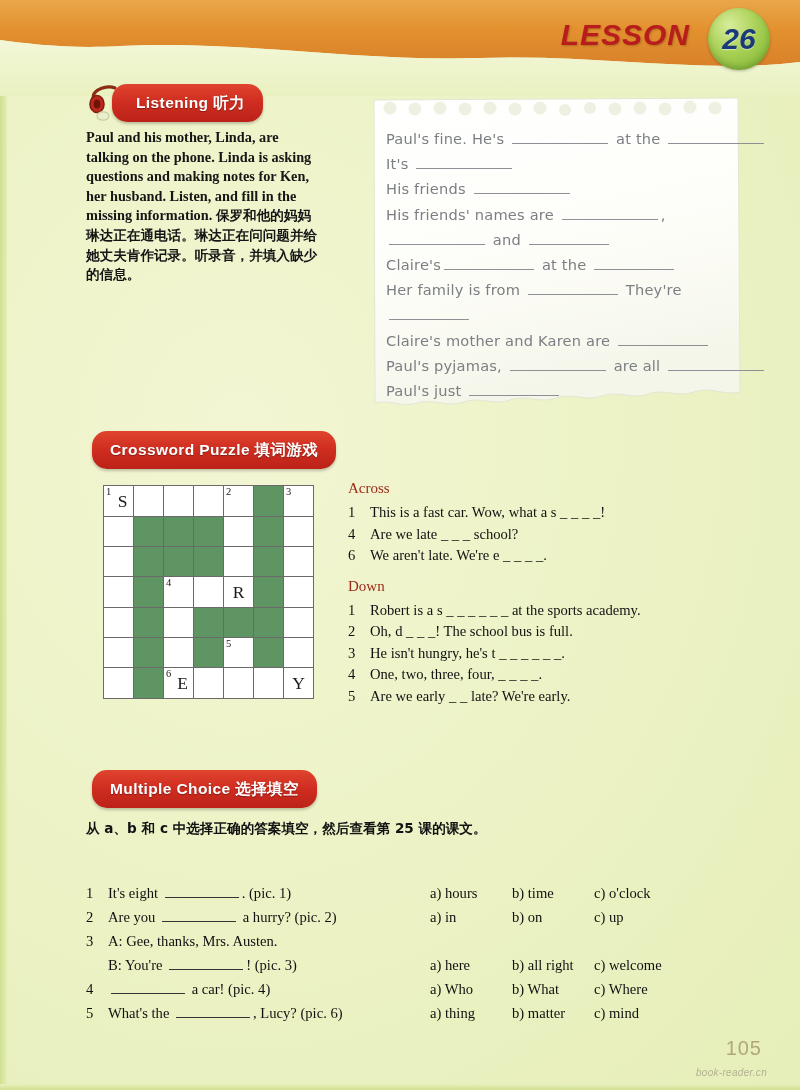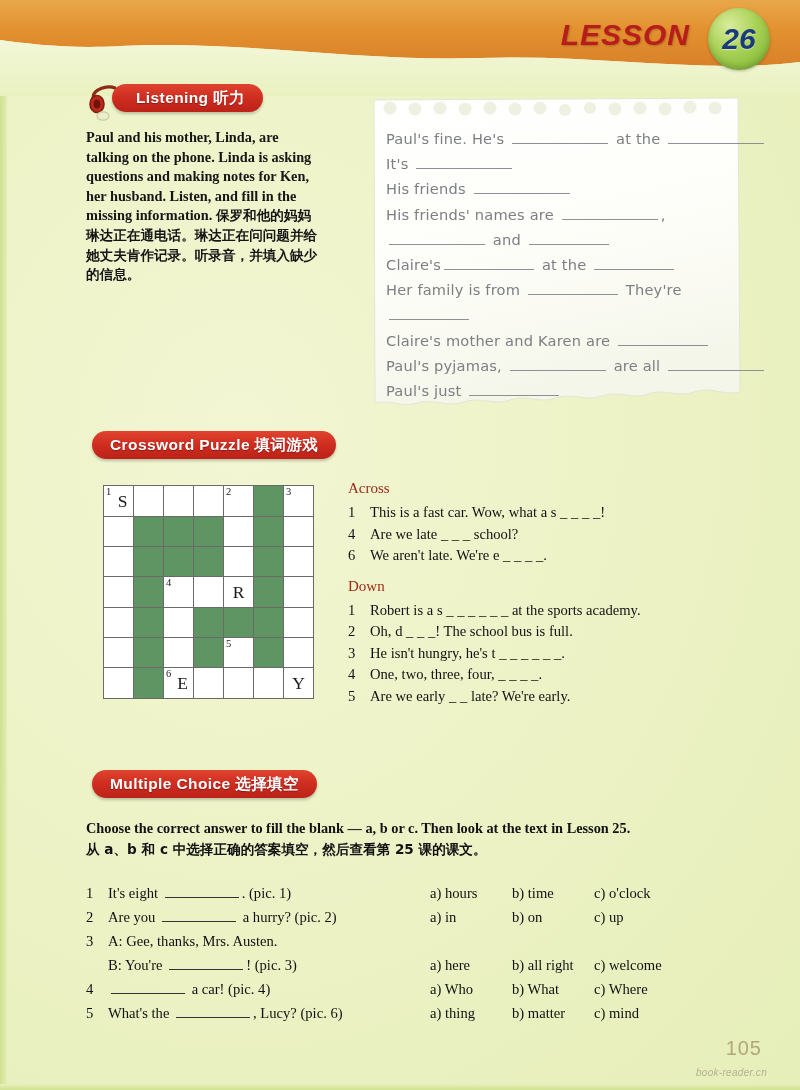--- a/index.html
+++ b/index.html
@@ -41,21 +41,21 @@
     box-shadow:inset 0 -3px 6px rgba(0,0,0,.18), 0 1px 3px rgba(0,0,0,.25);
     display:flex;align-items:center;justify-content:center;
   }
   .lesson-badge span{
     font-family:"Liberation Sans",sans-serif;
     font-weight:bold;font-style:italic;font-size:30px;color:#1b3a7a;
     text-shadow:0 1px 1px rgba(255,255,255,.5);
   }
   
   .pill{
-    position:absolute;height:28px;border-radius:15px;
+    position:absolute;height:38px;border-radius:15px;
     background:linear-gradient(180deg,#e0442f 0%,#cf2d20 48%,#bc2218 100%);
     box-shadow:0 2px 3px rgba(0,0,0,.22);
     display:flex;align-items:center;
     padding:0 18px 0 18px;
     color:#fff;
     font-family:"Liberation Sans",sans-serif;
     font-weight:bold;font-size:15.5px;letter-spacing:.4px;
     text-shadow:0 1px 1px rgba(0,0,0,.35);
     white-space:nowrap;
   }
@@ -373,21 +373,20 @@
         <span>Are we early _ _ late? We're early.</span>
       </div>
     </div>
 </div>
 
 <div class="pill" id="pill-choice">
   <span>Multiple Choice 选择填空</span>
 </div>
 
 <div class="mc-instr">
-  <div>Choose the correct answer to fill the blank — a, b or c. Then look at the text in Lesson 25.</div>
   <div class="cn">从 a、b 和 c 中选择正确的答案填空，然后查看第 25 课的课文。</div>
 </div>
 
 <div class="mc-list">
     <div class="mc-row">
       <span class="n">1</span>
       <span class="q"><span>It's eight </span><span class="mc-blank"></span><span>. (pic. 1)</span></span>
       <span class="o">a) hours</span>
       <span class="o">b) time</span>
       <span class="o">c) o'clock</span>

